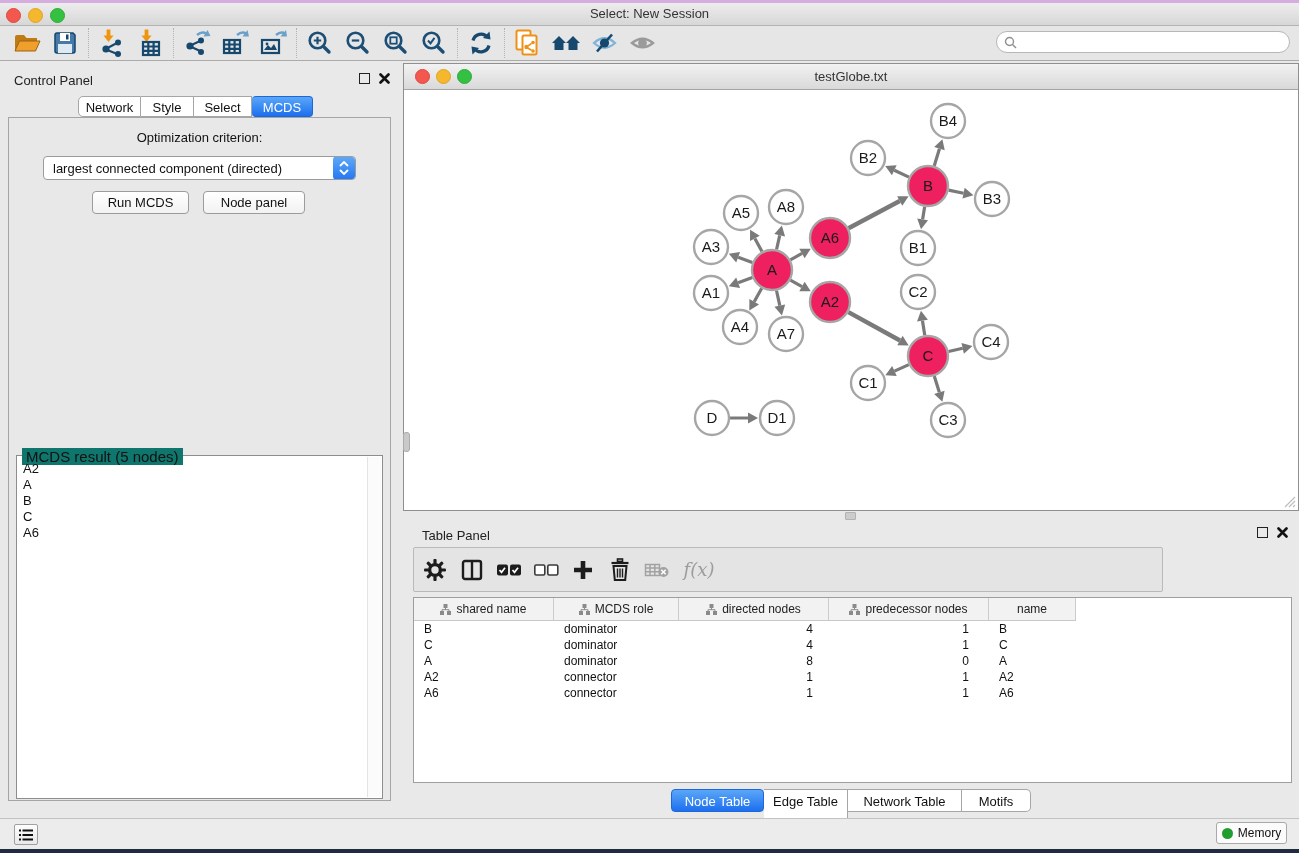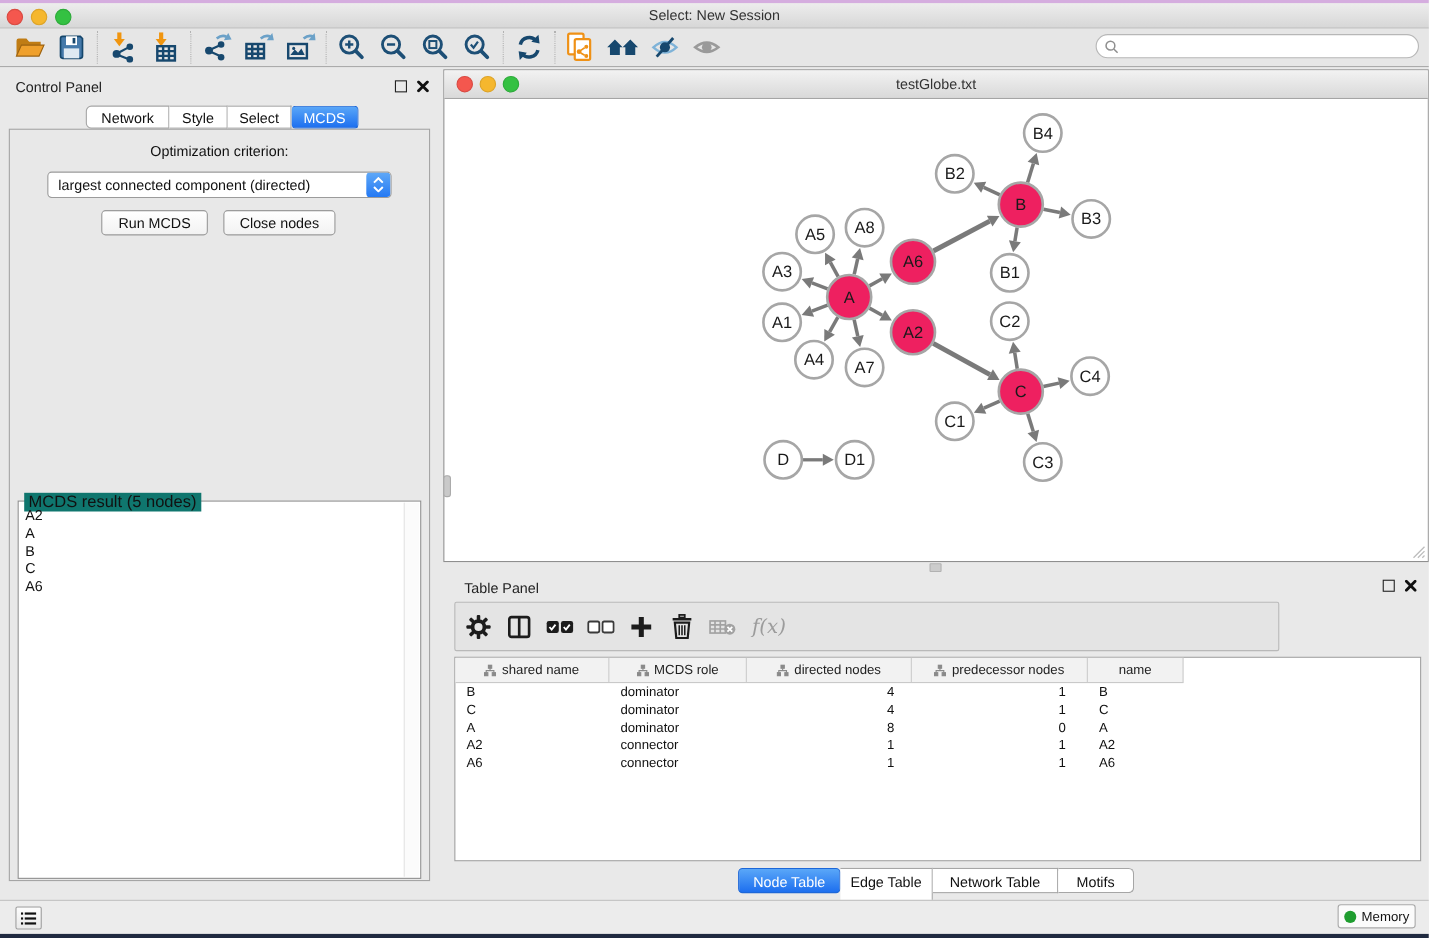--- a/index.html
+++ b/index.html
@@ -228,21 +228,21 @@
     <span class="panel-title">Control Panel</span>
   </div>
   <div class="abs winbtns" style="left:359px;top:73px;">
     <span class="float-ic"></span>
     <svg width="11" height="11" viewBox="0 0 11 11">
       <path d="M1.5 1.5 L9.5 9.5 M9.5 1.5 L1.5 9.5" stroke="#111" stroke-width="2.6" stroke-linecap="round"></path>
     </svg>
   </div>
 
   <div class="abs" style="left:78px;top:96px;display:flex;z-index:3;">
-      <div class="seg" style="width: 76px;">Network</div>
+      <div class="seg" style="width: 63px;">Network</div>
       <div class="seg" style="width: 53px;">Style</div>
       <div class="seg" style="width: 58px;">Select</div>
       <div class="seg active" style="width: 61px;">MCDS</div>
     </div>
   <div class="abs cp-box"></div>
 
   <div class="abs" style="left:8px;top:130px;width:383px;text-align:center;font-size:13px;color:#111;z-index:4;">Optimization criterion:</div>
 
   <div class="abs combo" style="left:43px;top:156px;width:313px;z-index:4;">
     <span class="val">largest connected component (directed)</span>
@@ -250,21 +250,21 @@
       <svg width="10" height="6" viewBox="0 0 10 6">
           <path d="M1 5 L5 1 L9 5" fill="none" stroke="#fff" stroke-width="1.8"></path>
         </svg>
       <svg width="10" height="6" viewBox="0 0 10 6">
           <path d="M1 1 L5 5 L9 1" fill="none" stroke="#fff" stroke-width="1.8"></path>
         </svg>
     </span>
   </div>
 
   <div class="abs btn" style="left:92px;top:191px;width:97px;z-index:4;">Run MCDS</div>
-  <div class="abs btn" style="left:203px;top:191px;width:102px;z-index:4;">Close nodes</div>
+  <div class="abs btn" style="left:203px;top:191px;width:102px;z-index:4;">Node panel</div>
 
   <div class="abs fieldset" style="left:16px;top:455px;width:367px;height:344px;z-index:4;">
     <span class="legend">MCDS result (5 nodes)</span>
     <div class="abs" style="left:1px;top:5px;right:15px;bottom:1px;overflow:hidden;">
         <div class="list-item">A2</div>
         <div class="list-item">A</div>
         <div class="list-item">B</div>
         <div class="list-item">C</div>
         <div class="list-item">A6</div>
       </div>

